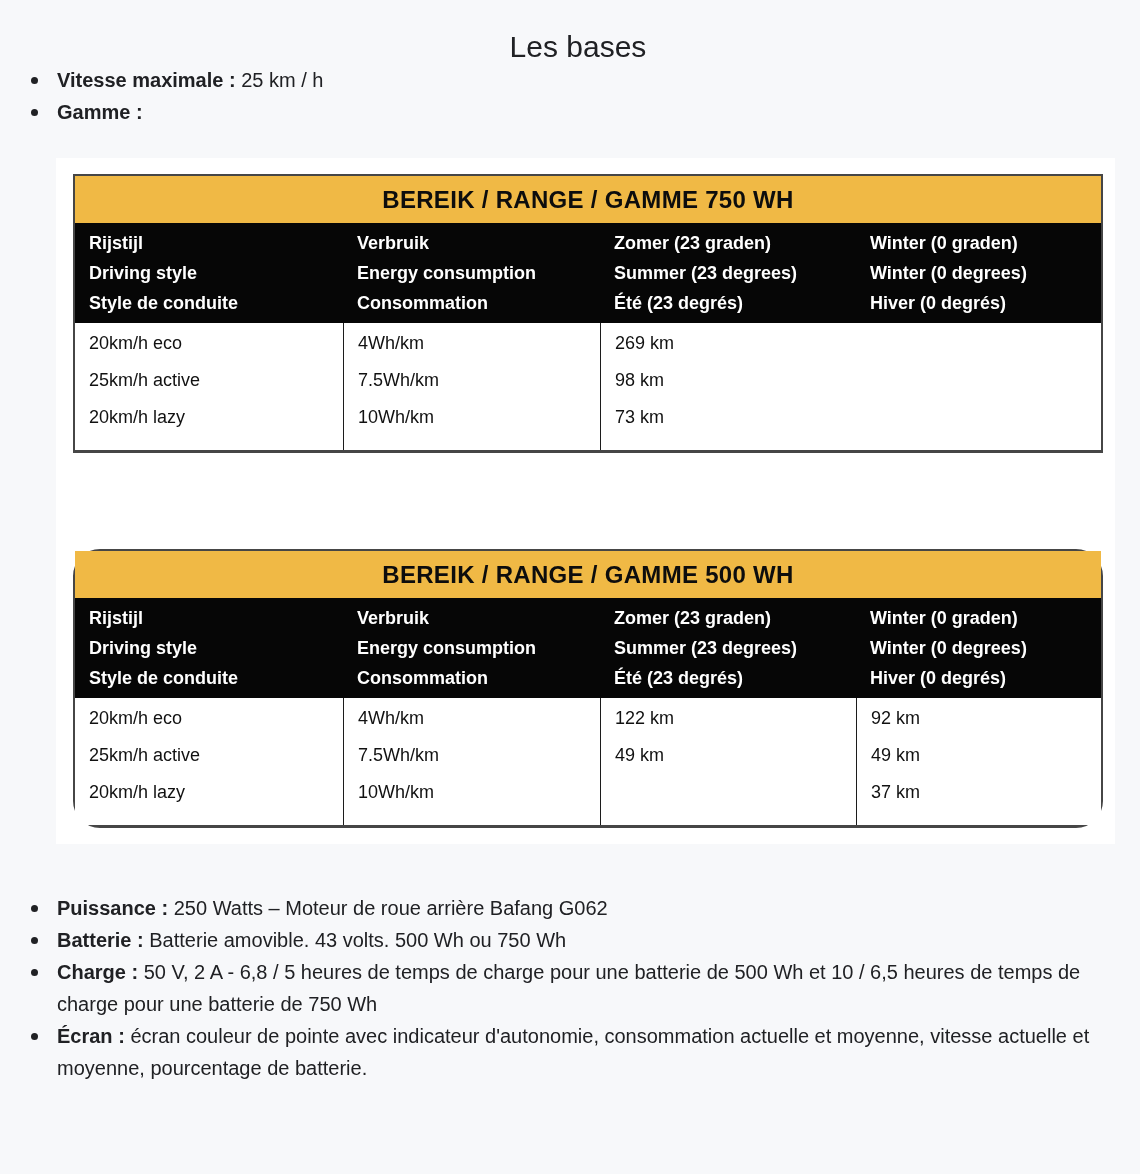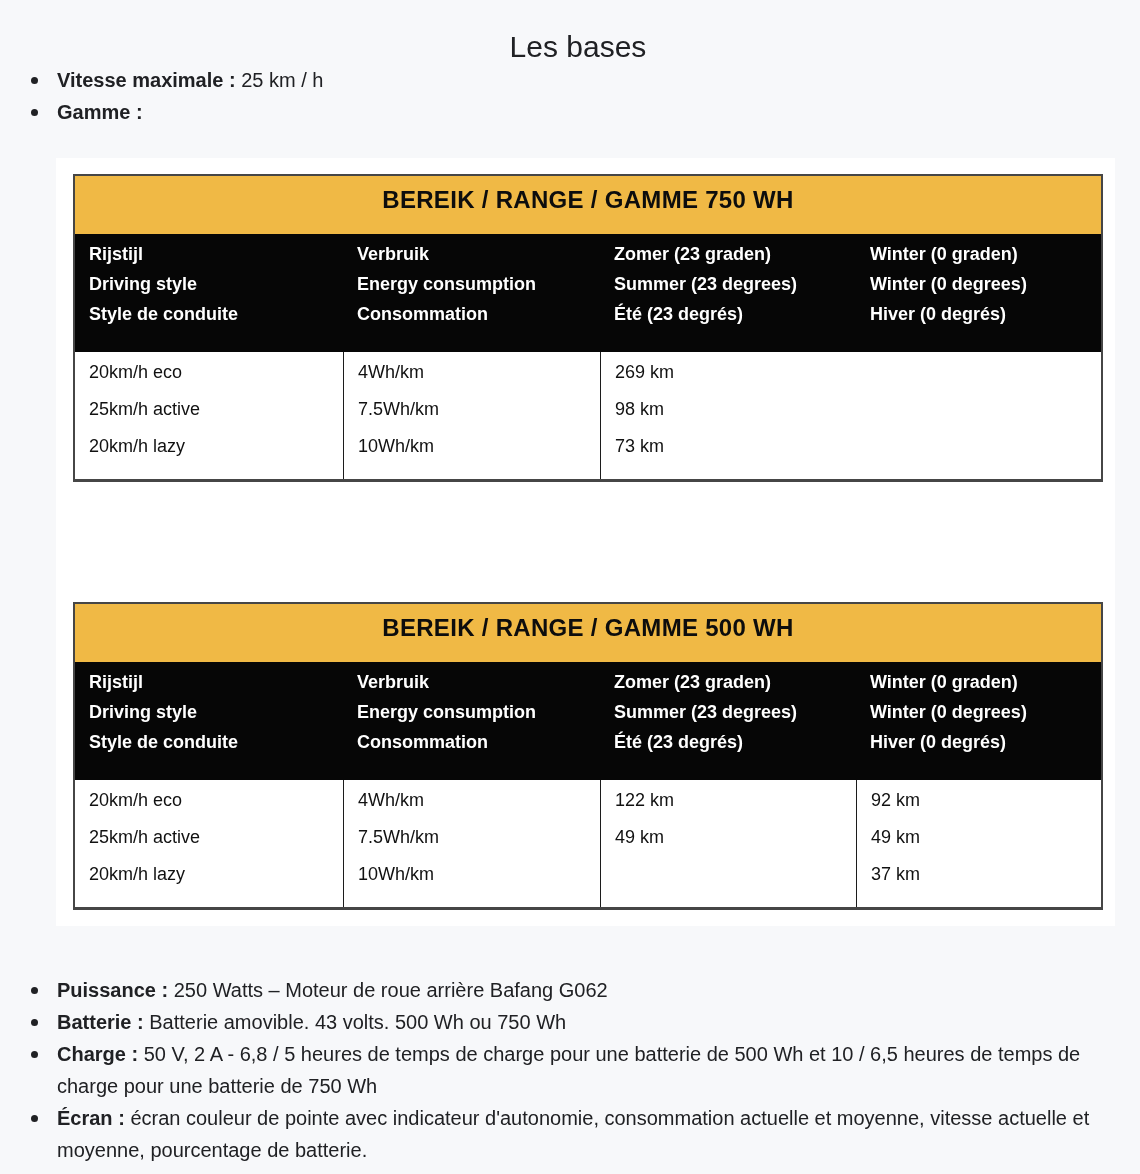--- a/index.html
+++ b/index.html
@@ -42,37 +42,37 @@
     width: 1059px;
     background: #ffffff;
     padding: 16px 12px 16px 17px;
   }
   .range-table {
     width: 1030px;
     border: 2px solid #464646;
     border-bottom-width: 3px;
     background: #ffffff;
   }
-  .range-table + .range-table { margin-top: 120px; }
+  .range-table + .range-table { margin-top: 96px; border-radius: 27px; }
   .band-title {
-    height: 58px;
+    height: 47px;
     line-height: 47px;
     text-align: center;
     background: #f0b945;
     color: #0d0d0d;
     font-weight: 700;
     font-size: 24px;
     letter-spacing: 0.3px;
   }
   .band-header {
     background: #060606;
     color: #ffffff;
     display: grid;
     grid-template-columns: 268px 257px 256px 245px;
-    padding: 5px 0 23px 0;
+    padding: 5px 0 5px 0;
   }
   .band-header .hcol { padding-left: 14px; }
   .band-header .hline {
     line-height: 30px;
     font-weight: 700;
     font-size: 18px;
     white-space: nowrap;
   }
   .band-data {
     display: grid;

